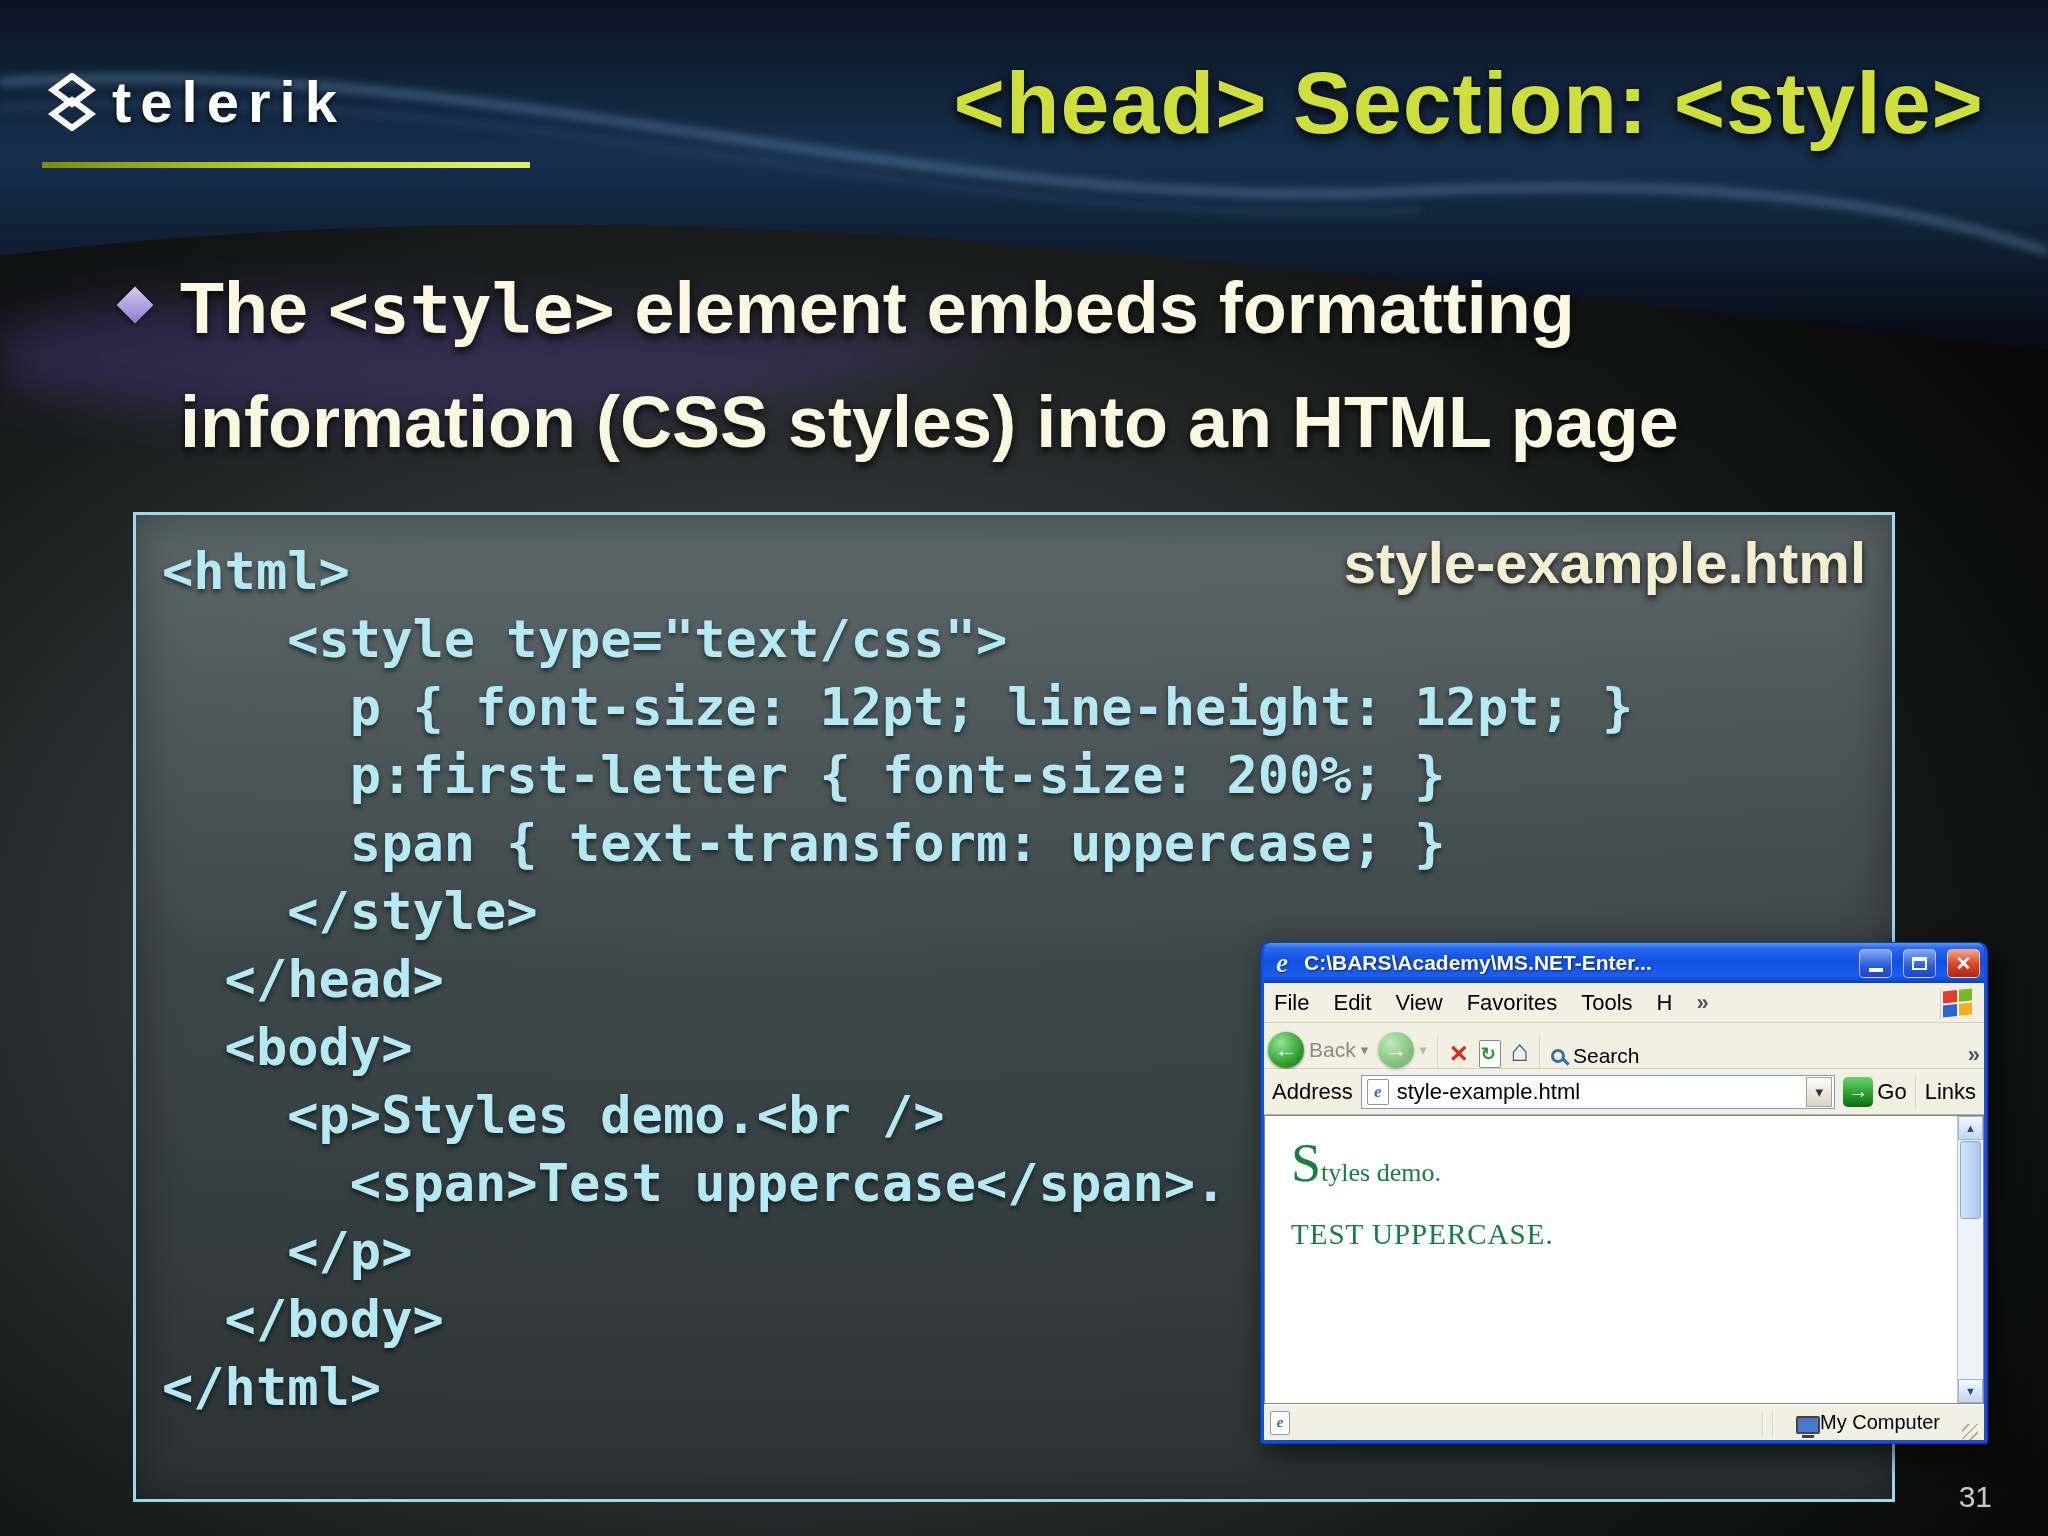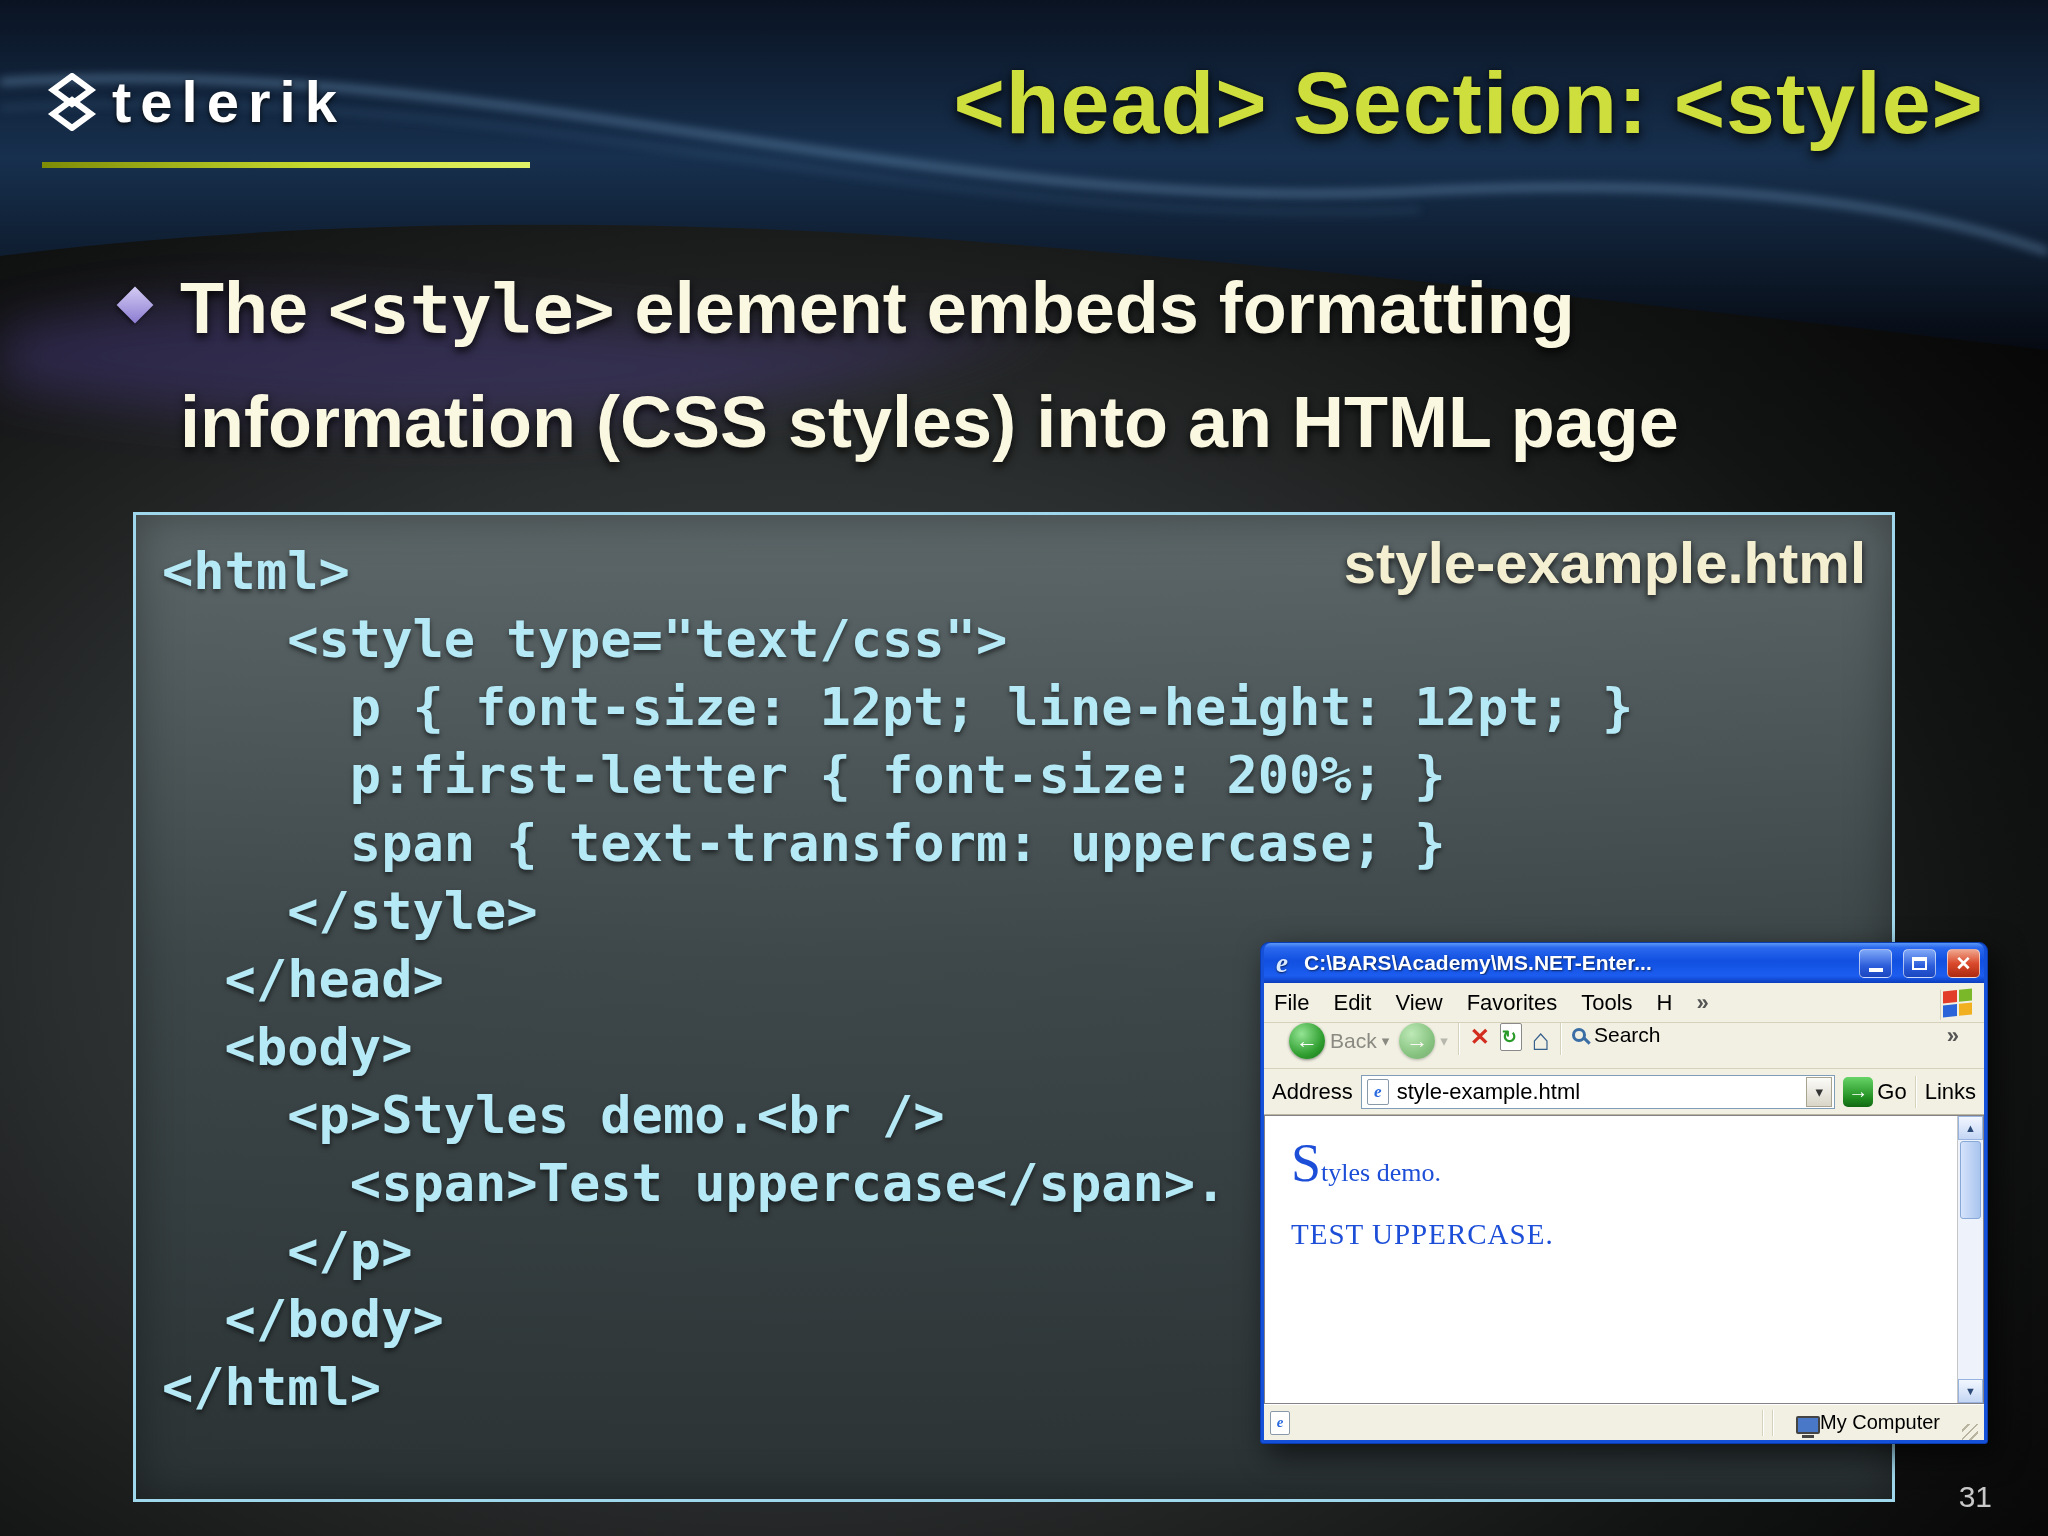--- a/index.html
+++ b/index.html
@@ -60,21 +60,21 @@
     background:#f2f0e3;border-bottom:1px solid #d5d1bb;font-size:22px;color:#000}
   .menu-item{margin-right:24px}
   .chevron{color:#555;font-size:22px;font-weight:bold}
   .spacer{flex:1}
   .winlogo{width:34px;height:30px;display:grid;grid-template:1fr 1fr / 1fr 1fr;gap:2px;transform:skewY(-6deg);
     background:#f2f0e3;border-left:1px solid #d5d1bb;padding:2px}
   .winlogo i{display:block}
   .winlogo .qr{background:#e23d28}.winlogo .qg{background:#7ab82a}
   .winlogo .qb{background:#2a64d8}.winlogo .qy{background:#f0b020}
 
-  .ie-toolbar{height:46px;flex:none;display:flex;align-items:flex-start;gap:10px;padding:0 25px;
+  .ie-toolbar{height:46px;flex:none;display:flex;align-items:flex-end;gap:10px;padding:0 4px;
     background:#f2f0e3;border-bottom:1px solid #d5d1bb}
   .nav-btn{display:flex;align-items:center;gap:5px}
   .nav-circle{width:36px;height:36px;border-radius:50%;display:flex;align-items:center;justify-content:center;
     color:#fff;font-size:22px;font-weight:bold;
     background:radial-gradient(circle at 35% 30%,#93e493,#2f9e2f 62%,#176e17);box-shadow:0 1px 3px rgba(0,0,0,.45)}
   .back-circle::before{content:"←"}
   .fwd-circle::before{content:"→"}
   .nav-btn.fwd{opacity:.55}
   .nav-label{font-size:21px;color:#8a8a82}
   .drop-arrow::before{content:"▾";font-size:15px;color:#8a8a82}
@@ -97,21 +97,21 @@
   .addr-drop{flex:none;width:26px;height:30px;background:linear-gradient(#fbfbf8,#d9d5c8);border:1px solid #a8a490;
     display:flex;align-items:center;justify-content:center}
   .addr-drop::before{content:"▾";font-size:15px;color:#333}
   .go-btn{display:flex;align-items:center;gap:4px;font-size:22px}
   .go-ico{width:30px;height:30px;border-radius:5px;display:flex;align-items:center;justify-content:center;color:#fff;
     font-size:20px;font-weight:bold;background:linear-gradient(180deg,#66d466,#218f21 70%,#136813)}
   .go-ico::before{content:"→"}
   .links{font-size:22px}
 
   .ie-content{flex:1;position:relative;background:#fff;border:1px solid #848284;overflow:hidden}
-  .page-text{padding:16px 44px 0 26px;font-family:"Liberation Serif",serif;color:#1d4ed8}
+  .page-text{padding:16px 44px 0 26px;font-family:"Liberation Serif",serif;color:#15803d}
   .p1{font-size:26px}
   .dropcap{font-size:54px}
   .p2{font-size:29px;margin-top:24px;letter-spacing:1px}
   .vscroll{position:absolute;right:0;top:0;bottom:0;width:26px;background:#eef3fb;border-left:1px solid #c6c6c6;
     display:flex;flex-direction:column}
   .scroll-btn{flex:none;height:24px;background:linear-gradient(#f2f7ff,#c4d6f4);border:1px solid #98b4de;
     display:flex;align-items:center;justify-content:center;color:#2c4a78}
   .scroll-btn.up::before{content:"▲";font-size:11px}
   .scroll-btn.down::before{content:"▼";font-size:11px}
   .scroll-thumb{flex:none;height:78px;margin:1px 2px;border:1px solid #88a8d8;border-radius:3px;

